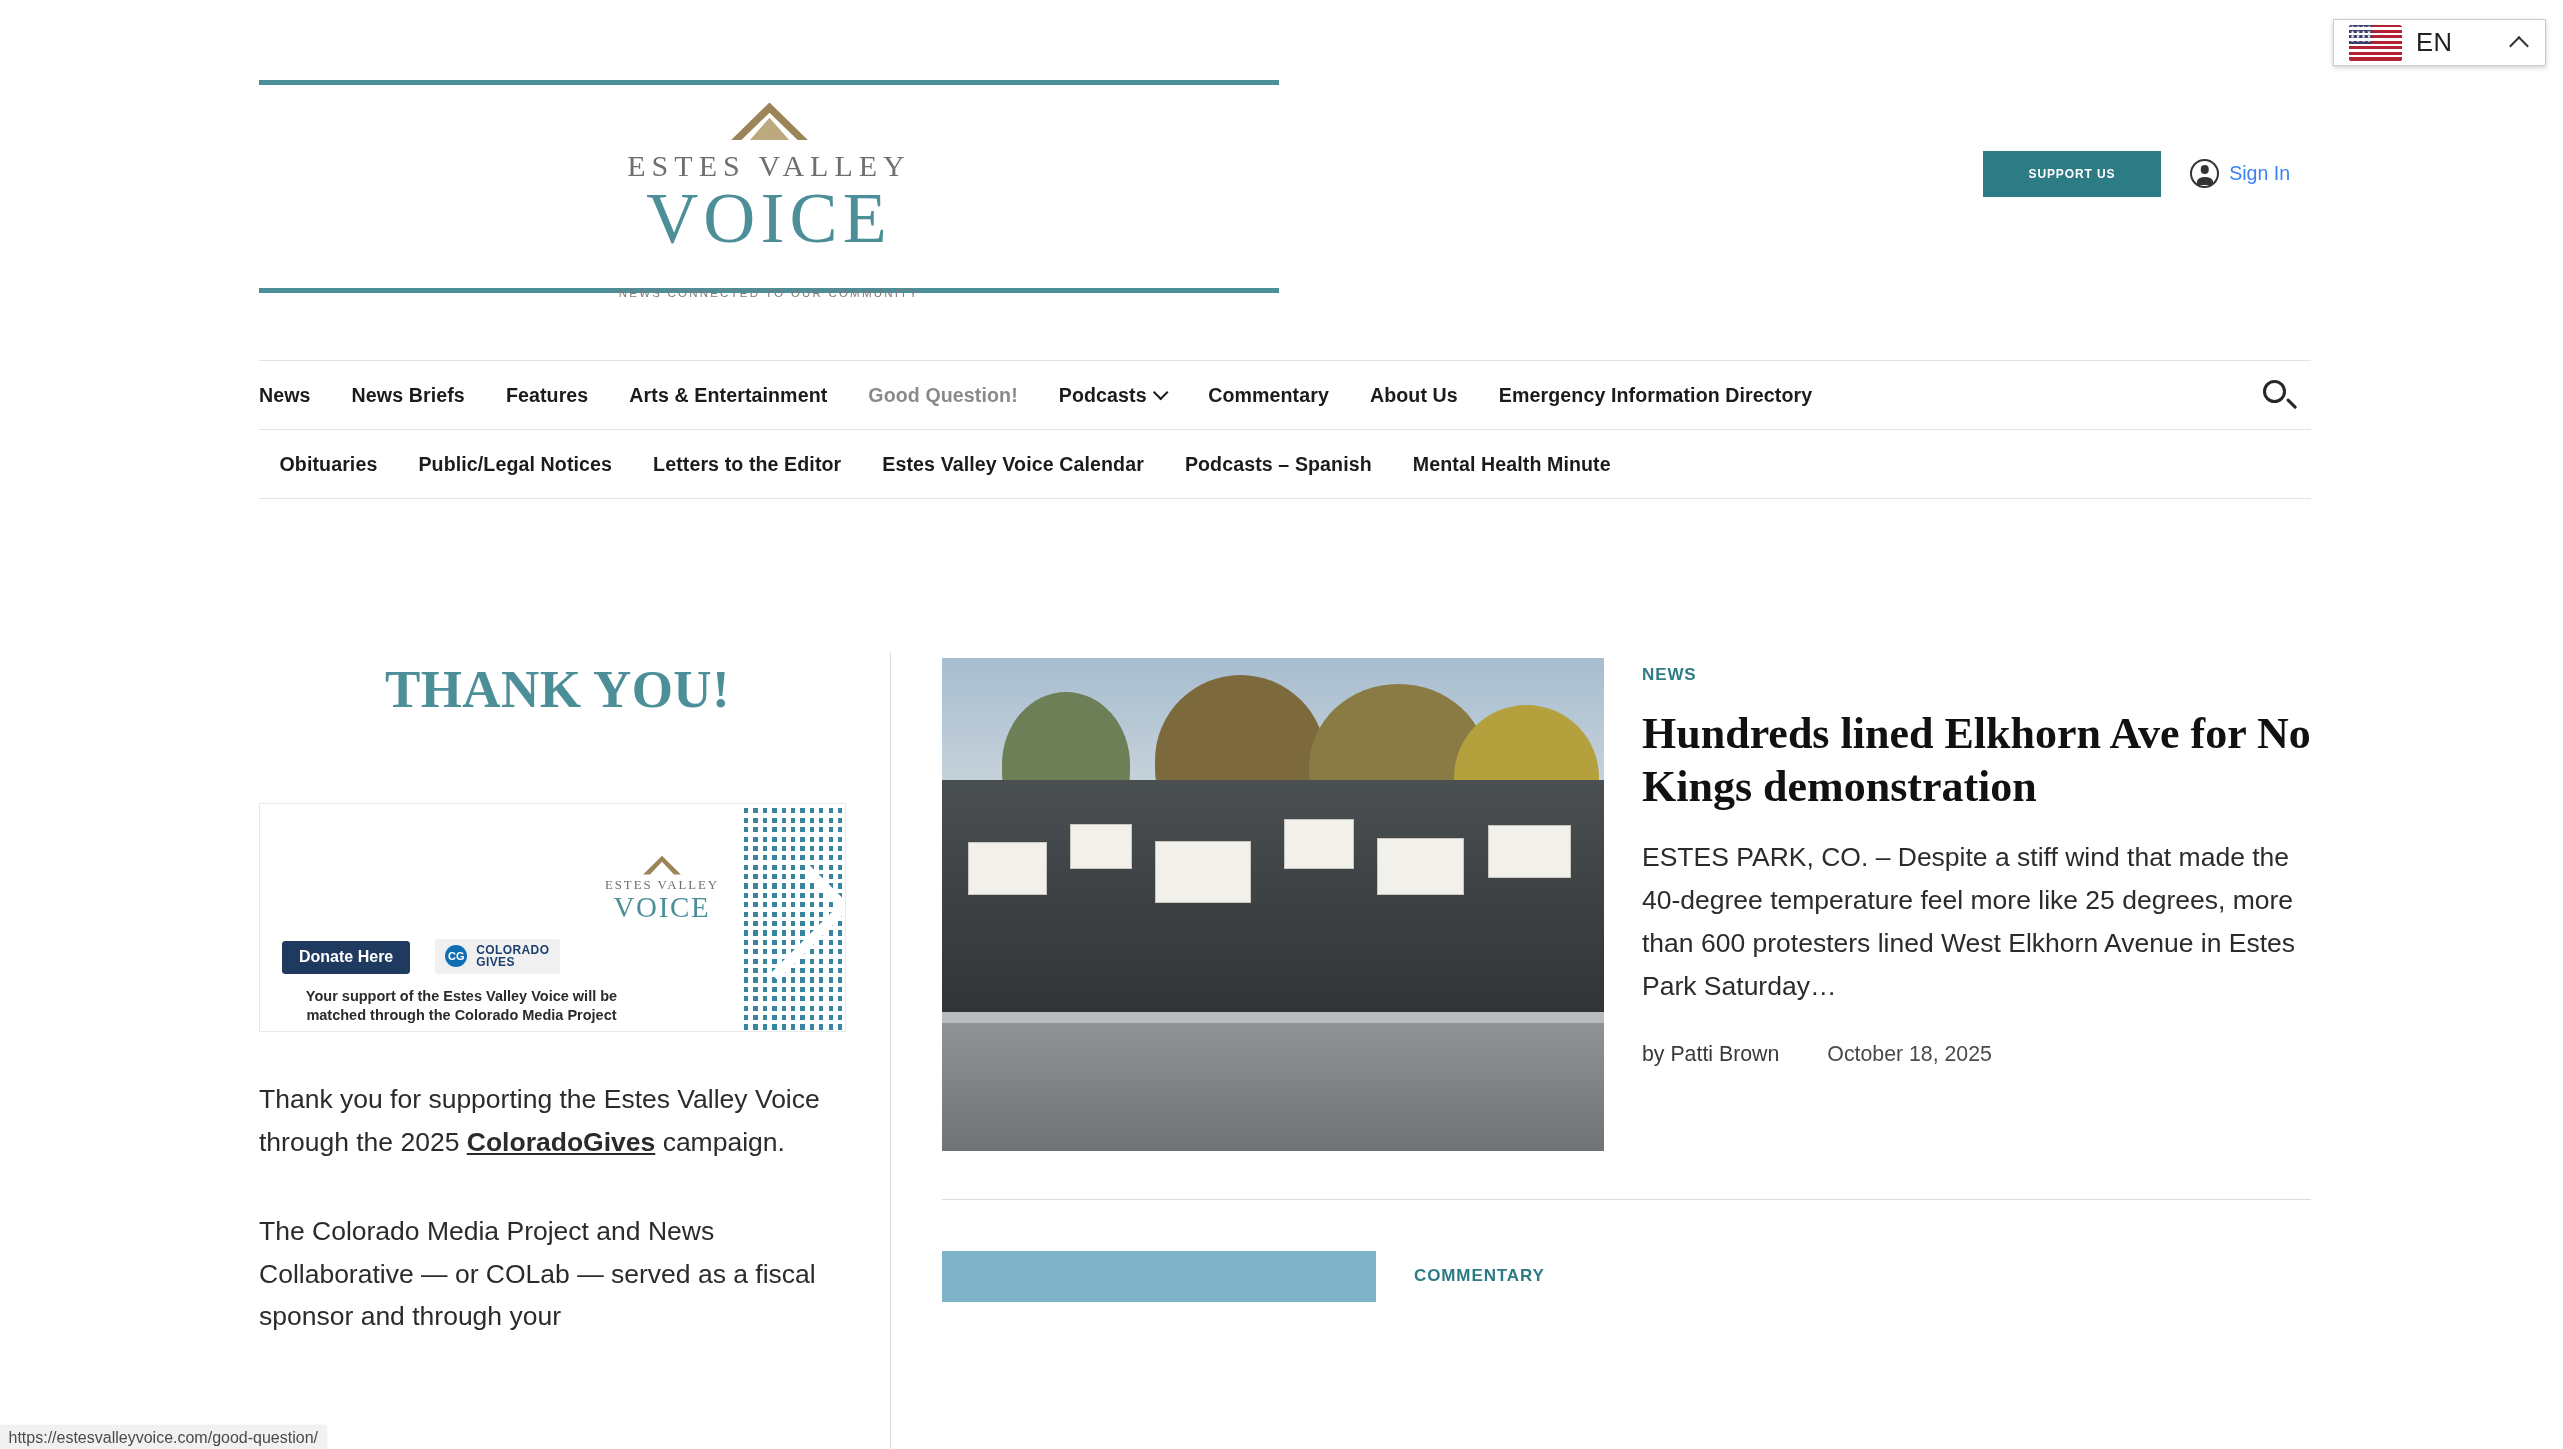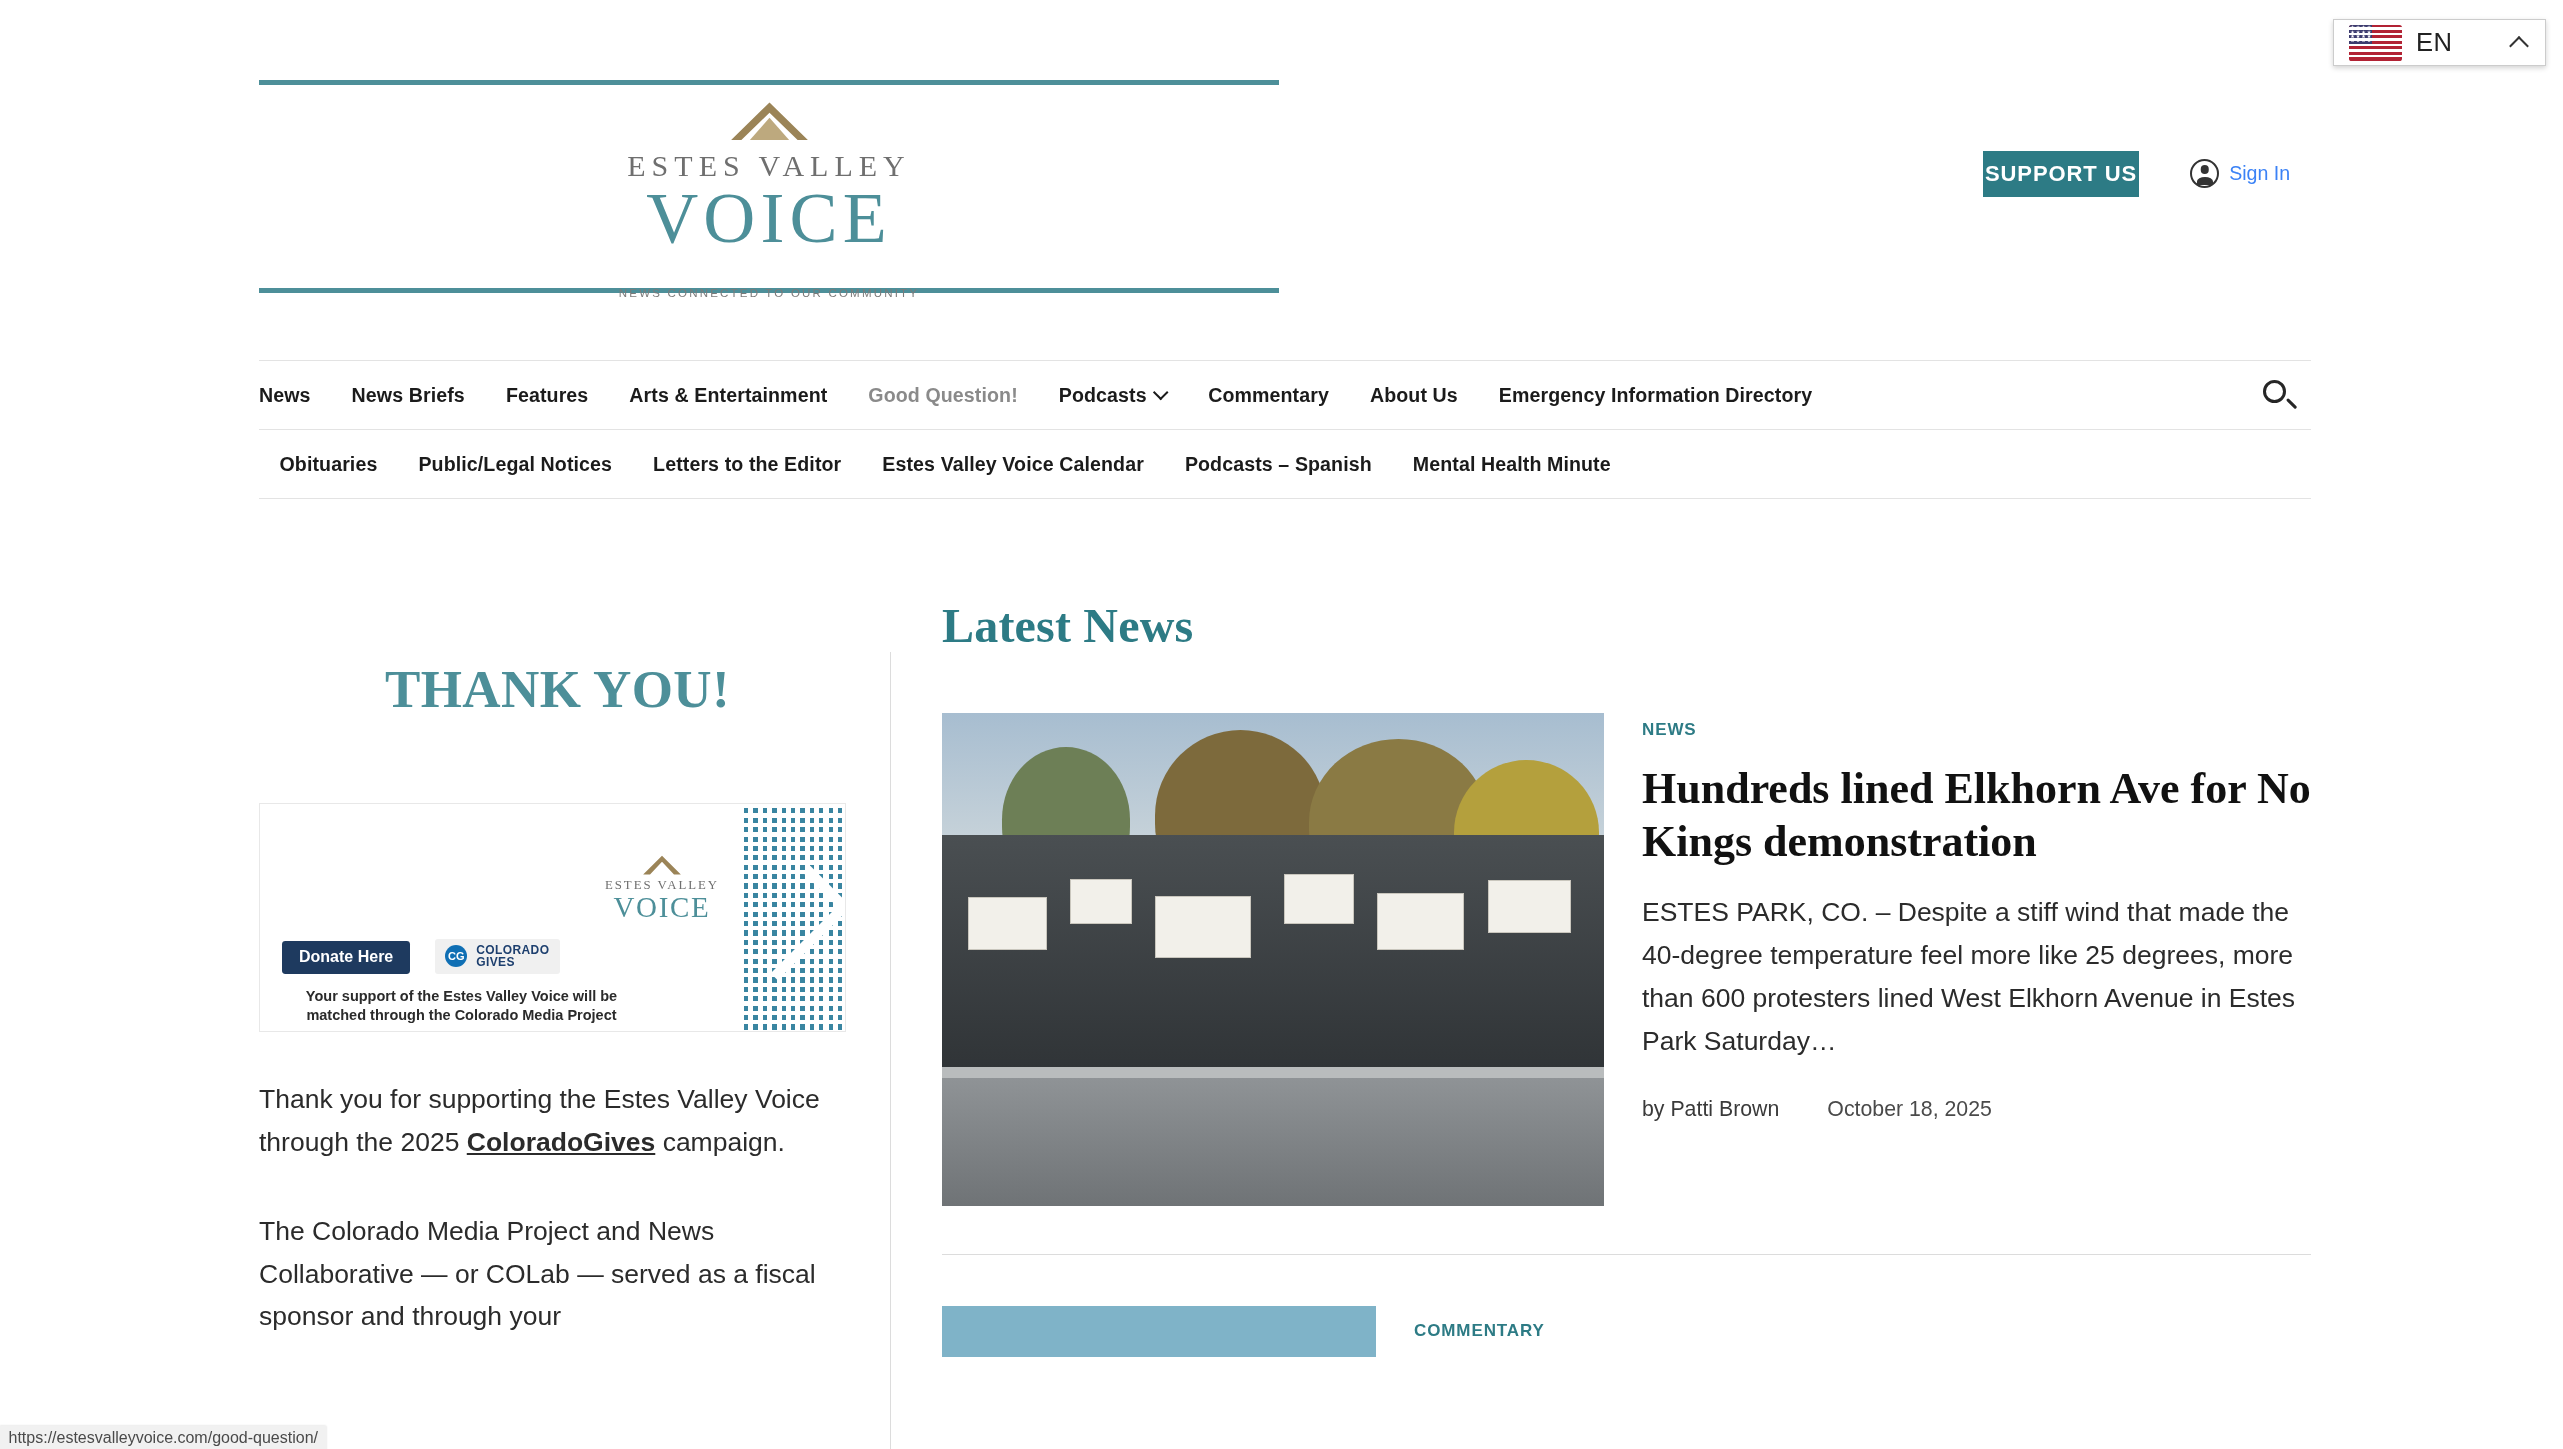--- a/index.html
+++ b/index.html
@@ -147,25 +147,25 @@
     letter-spacing: 2.2px;
     color: #7b7b7b;
     margin-top: 34px;
   }
 
   
   #support-us {
     position: absolute;
     left: 1983px;
     top: 151px;
-    width: 156px;
+    width: 178px;
     height: 46px;
     background: #2d7b85;
     color: #ffffff;
-    font-size: 22px;
+    font-size: 12px;
     font-weight: bold;
     letter-spacing: 0.9px;
     display: flex;
     align-items: center;
     justify-content: center;
     cursor: pointer;
   }
   #sign-in {
     position: absolute;
     left: 2190px;
@@ -640,21 +640,20 @@
     </div>
 
     <p class="ad-para">
       <span>Thank you for supporting the Estes Valley Voice through the 2025 </span><a href="#">ColoradoGives</a><span> campaign.</span>
     </p>
 
     <p class="ad-para">The Colorado Media Project and News Collaborative — or COLab — served as a fiscal sponsor and through your</p>
   </div>
 
   <div id="right-col">
-    <h2 id="latest-news-title">Latest News</h2>
 
     <div id="story-1">
       <div id="story-1-photo">
         <span class="ph-sky"></span>
         <span class="ph-tree" style="left:60px; top:34px; width:128px; height:145px; background:#6d7f56;"></span>
         <span class="ph-tree" style="left:213px; top:17px; width:171px; height:171px; background:#7d6a3c;"></span>
         <span class="ph-tree" style="left:367px; top:25.6px; width:179px; height:166px; background:#8a7a44;"></span>
         <span class="ph-tree" style="left:512px; top:47px; width:145px; height:145px; background:#b4a03d;"></span>
         <span class="ph-crowd"></span>
         <span class="ph-curb"></span>

